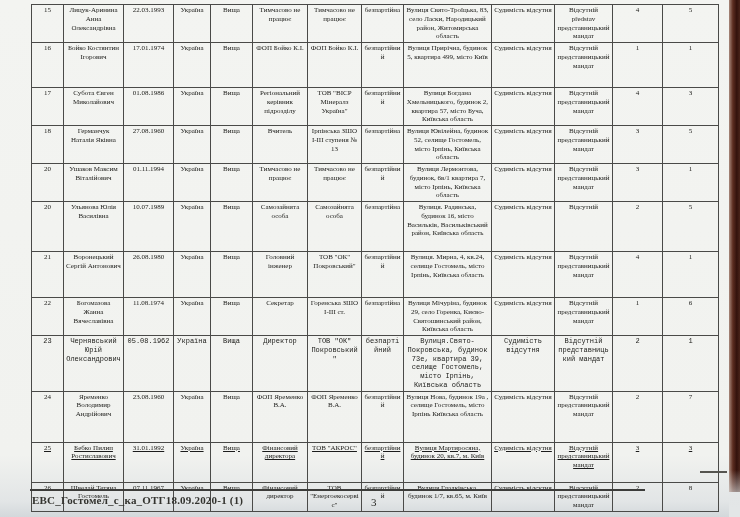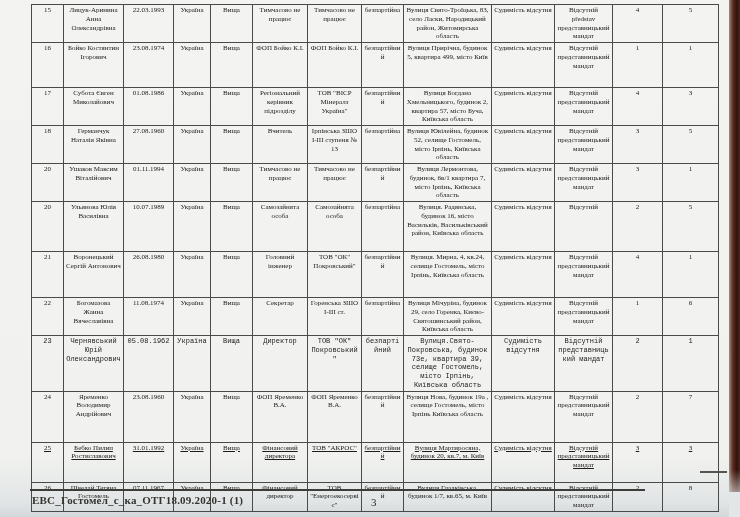--- a/index.html
+++ b/index.html
@@ -95,21 +95,21 @@
       <td>безпартійна</td>
       <td>Вулиця Свято-Троїцька, 83, село Ласки, Народицький район, Житомирська область</td>
       <td>Судимість відсутня</td>
       <td>Відсутній představ представницький мандат</td>
       <td>4</td>
       <td>5</td>
     </tr>
         <tr>
       <td>16</td>
       <td>Бойко Костянтин Ігорович</td>
-      <td>23.08.1974</td>
+      <td>17.01.1974</td>
       <td>Україна</td>
       <td>Вища</td>
       <td>ФОП Бойко К.І.</td>
       <td>ФОП Бойко К.І.</td>
       <td>безпартійний</td>
       <td>Вулиця Прирічна, будинок 5, квартира 499, місто Київ</td>
       <td>Судимість відсутня</td>
       <td>Відсутній представницький мандат</td>
       <td>1</td>
       <td>1</td>

